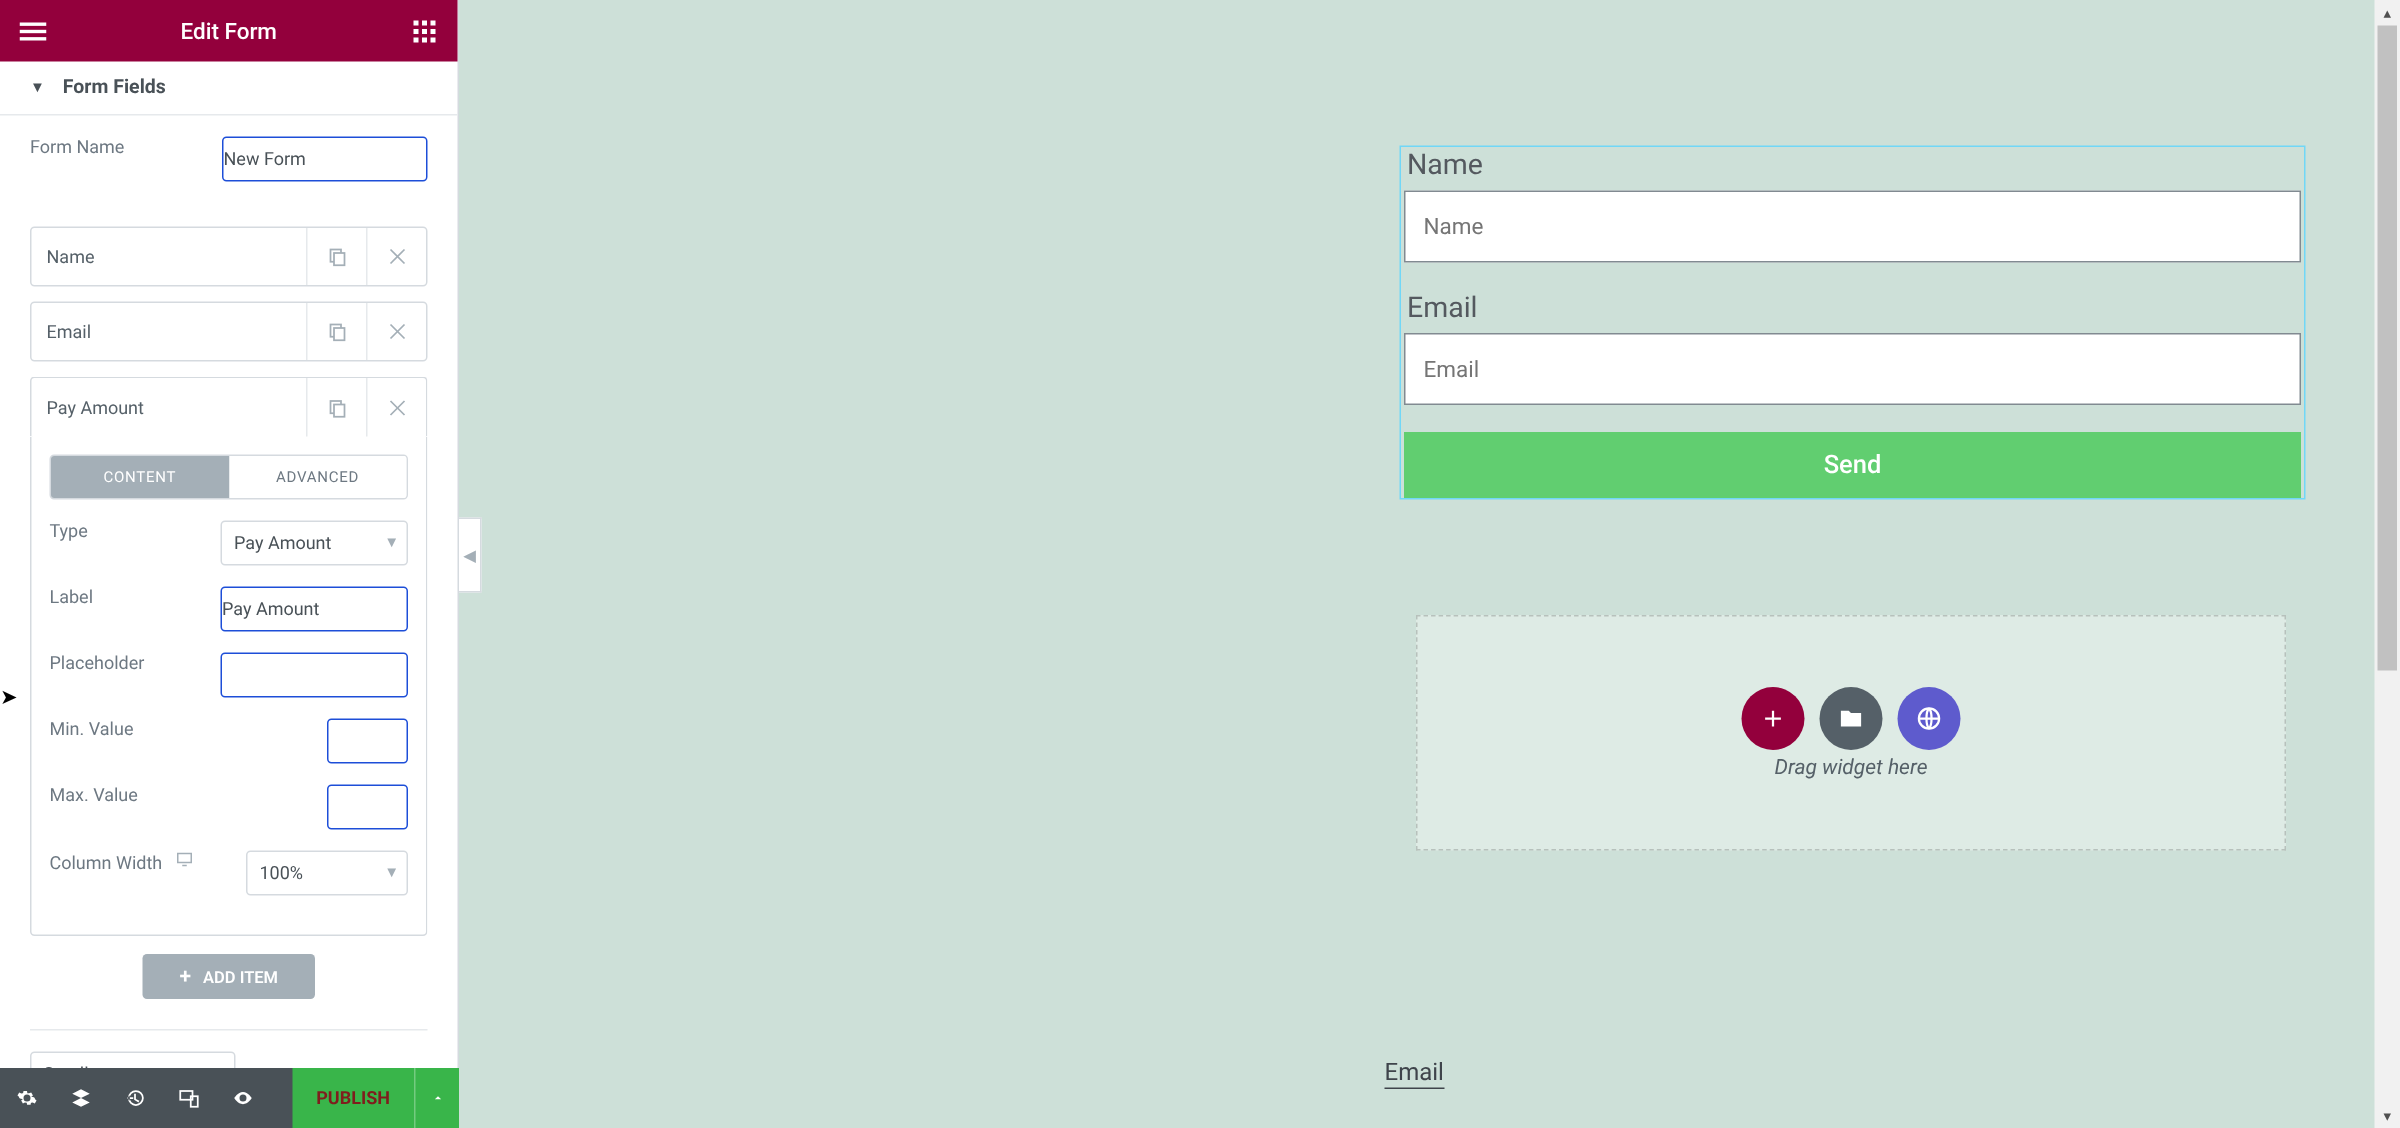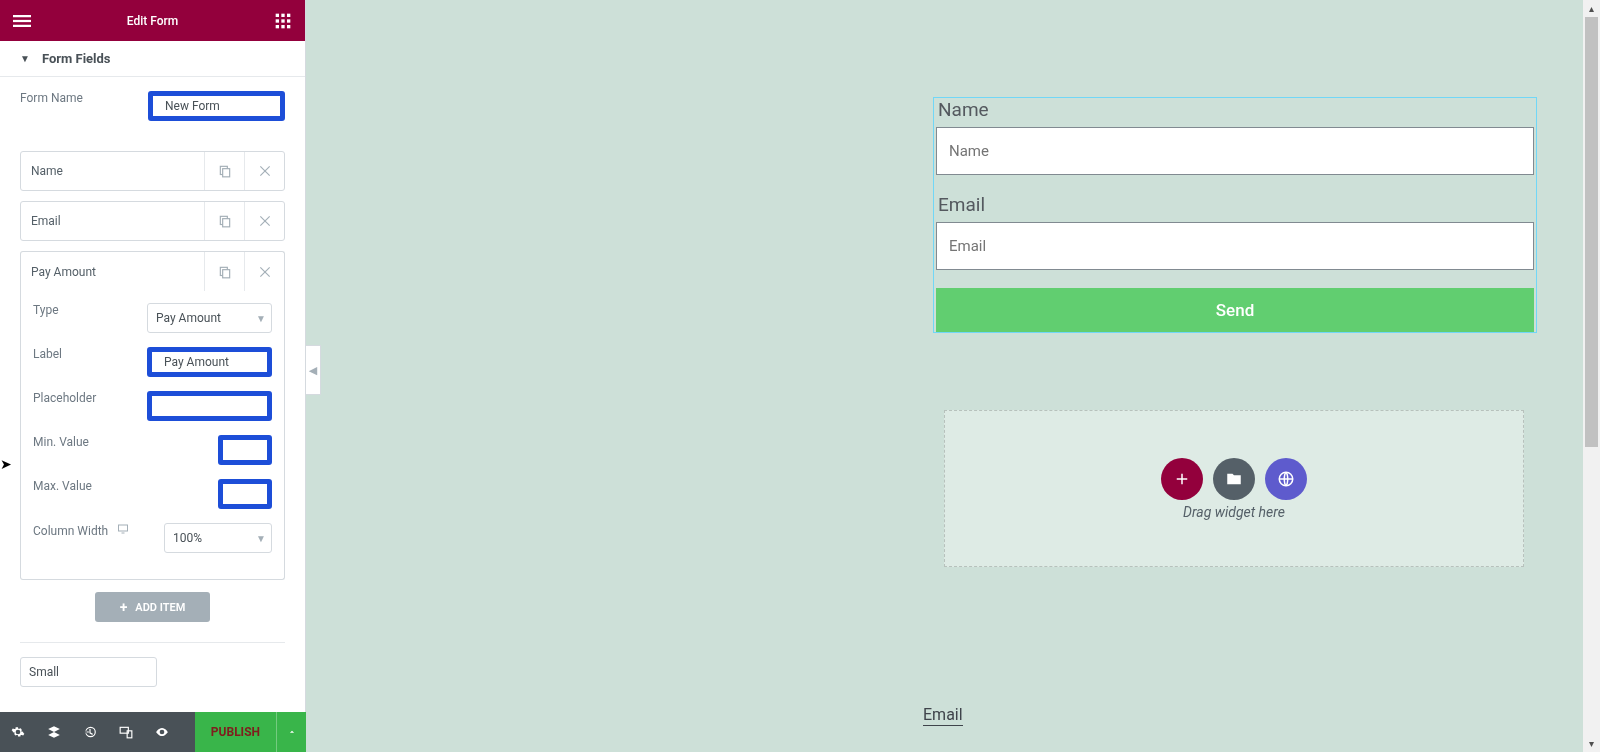--- a/index.html
+++ b/index.html
@@ -1,32 +1,32 @@
 <!DOCTYPE html>
 <html><head>
 <meta charset="utf-8">
 <style>
   * { box-sizing: border-box; margin: 0; padding: 0; font-family: -apple-system, BlinkMacSystemFont, "Segoe UI", Roboto, Arial, sans-serif; }
   body { display: flex; height: 752px; width: 1600px; overflow: hidden; background: #CDE0D8; position: relative; }
   
   
   .sidebar { width: 306px; height: 100%; background: #fff; display: flex; flex-direction: column; position: relative; border-right: 1px solid #d5dadf; }
   .topbar { height: 41px; background: #93003C; display: flex; align-items: center; justify-content: space-between; padding: 0 12px; color: #fff; }
-  .topbar .title { font-size: 12px; font-weight: 500; flex: 1; text-align: center; }
+  .topbar .title { font-size: 15px; font-weight: 500; flex: 1; text-align: center; }
   .hamburger, .apps { width: 20px; height: 20px; display: flex; align-items: center; justify-content: center; cursor: pointer; }
   .hamburger svg, .apps svg { fill: #fff; }
   
   .section-head { display: flex; align-items: center; gap: 12px; padding: 10px 14px 10px 20px; border-bottom: 1px solid #e6e9ec; font-size: 13px; font-weight: 700; color: #495157; }
   .section-head .caret { font-size: 10px; color: #495157; }
   
   .panel-body { flex: 1; overflow-y: auto; padding: 14px 20px 10px 20px; font-size: 12px; color: #6d7882; }
   
   .row { display: flex; align-items: flex-start; justify-content: space-between; margin-bottom: 14px; min-height: 30px; }
   .row label { color: #6d7882; font-size: 12px; }
-  .text-input { height: 30px; border: 5px solid #1d4ed8; border-radius: 3px; background: #fff; padding: 0 12px; font-size: 12px; color: #495157; width: 137px; }
+  .text-input { height: 30px; border: 1px solid #1d4ed8; border-radius: 3px; background: #fff; padding: 0 0; font-size: 12px; color: #495157; width: 137px; }
   .text-input.small { width: 54px; }
   
   .repeater { margin-top: 30px; }
   .rep-item { display: flex; border: 1px solid #d5dadf; border-radius: 3px; margin-bottom: 10px; height: 40px; align-items: stretch; }
   .rep-item.active { border-bottom: none; border-radius: 3px 3px 0 0; }
   .rep-title { flex: 1; display: flex; align-items: center; padding-left: 10px; font-size: 12px; color: #556068; cursor: pointer; }
   .rep-btn { width: 40px; display: flex; align-items: center; justify-content: center; border-left: 1px solid #e6e9ec; cursor: pointer; color: #a4afb7; }
   .rep-btn svg { width: 14px; height: 14px; }
   
   .rep-expand { border: 1px solid #d5dadf; border-top: none; border-radius: 0 0 3px 3px; padding: 12px; margin-top: -10px; margin-bottom: 10px; }
@@ -168,20 +168,24 @@
         </div>
         <div class="rep-btn">
           <svg viewBox="0 0 24 24">
               <line x1="4" y1="4" x2="20" y2="20" stroke="#a4afb7" stroke-width="2"></line>
               <line x1="20" y1="4" x2="4" y2="20" stroke="#a4afb7" stroke-width="2"></line>
             </svg>
         </div>
       </div>
 
       <div class="rep-expand">
+        <div class="tabs">
+          <div class="tab active">CONTENT</div>
+          <div class="tab">ADVANCED</div>
+        </div>
 
         <div class="row">
           <label>Type</label>
           <div class="select-wrap">
             <select class="select">
               <option>Pay Amount</option>
             </select>
             <span class="select-caret">▼</span>
           </div>
         </div>

